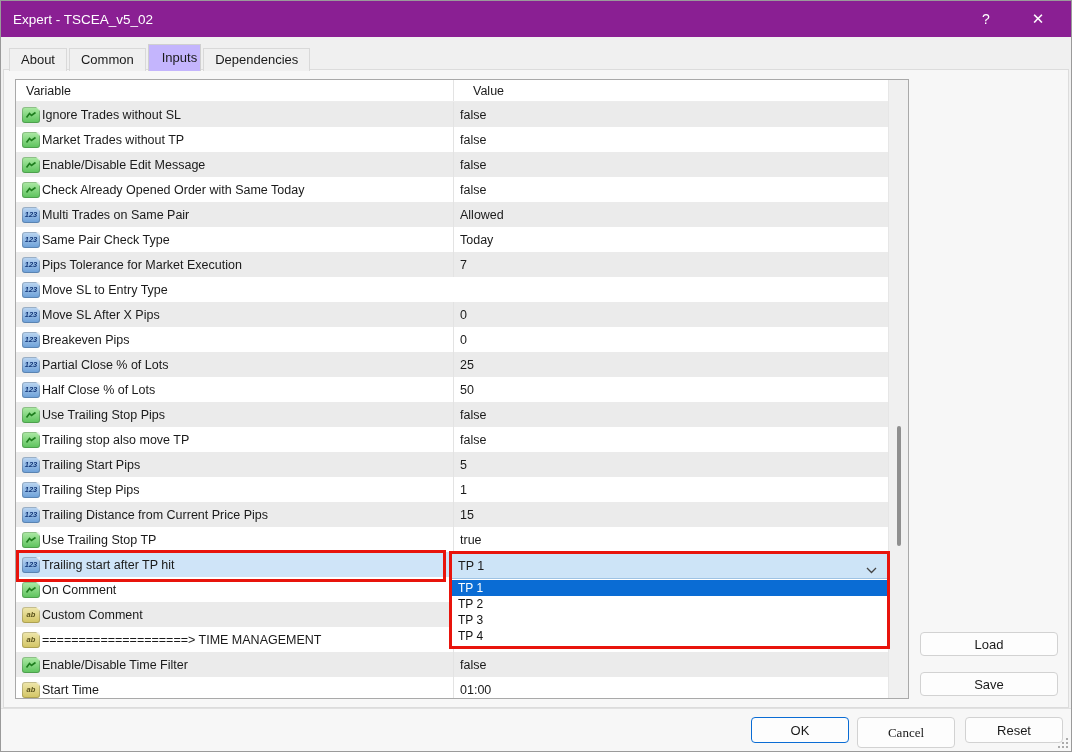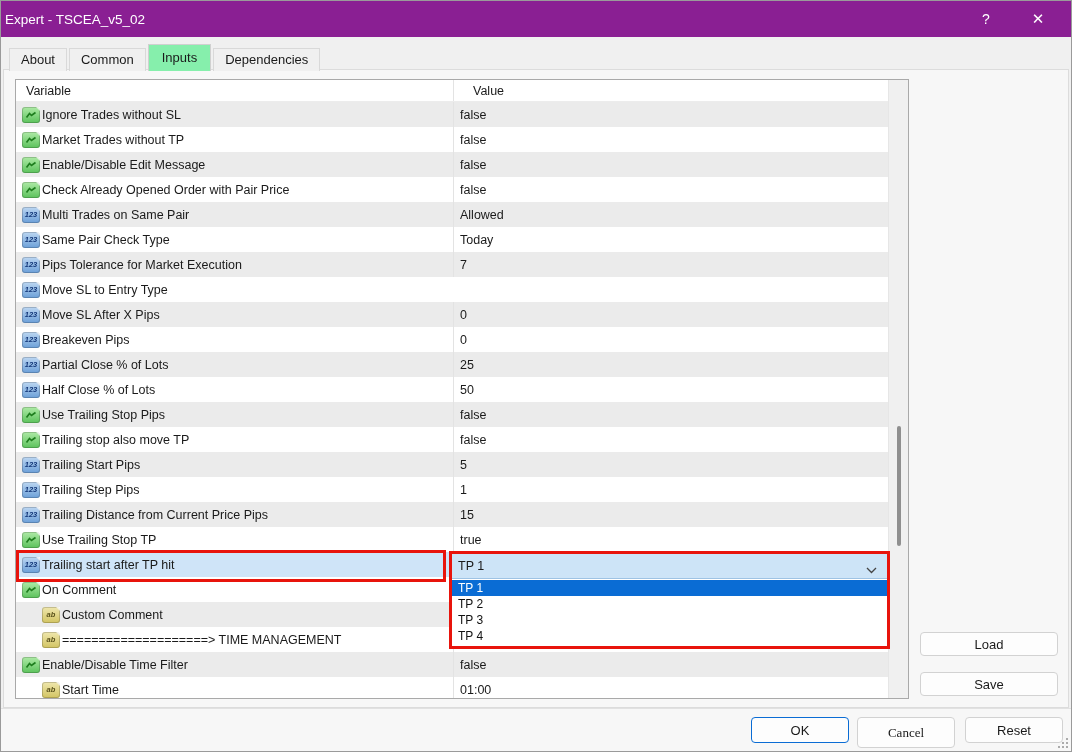--- a/index.html
+++ b/index.html
@@ -9,40 +9,40 @@
   .window {
     position:relative; width:1072px; height:752px;
     background:#f0f0f0; overflow:hidden;
     border:1px solid #9a9a9a;
   }
 
   
   .titlebar {
     position:absolute; left:0; top:0; width:100%; height:36px;
     background:var(--titlebar); color:#fff;
-    display:flex; align-items:center; padding-left:4px;
+    display:flex; align-items:center; padding-left:12px;
     font-size:13.5px;
   }
   .tb-btn {
     position:absolute; top:0; height:36px; width:46px;
     display:flex; align-items:center; justify-content:center;
     color:#fff; font-size:14px; cursor:pointer;
   }
   .tb-help { right:62px; }
   .tb-close { right:10px; font-size:15px; }
 
   
   .tabstrip { position:absolute; left:8px; top:47px; display:flex; align-items:flex-end; z-index:3; }
   .tab {
     background:#f0f0f0; border:1px solid #d9d9d9; border-bottom:none;
     padding:3px 11px 4px 11px; font-size:13px; color:#1a1a1a;
     margin-right:2px; cursor:pointer; position:relative; top:0;
   }
   .tab.active {
-    background:#86efac; padding:5px 13px 6px 13px; margin-top:-4px;
+    background:#c4b5fd; padding:5px 3px 6px 13px; margin-top:-4px;
     border-color:#d0d0d0; z-index:4;
   }
 
   
   .tab-page {
     position:absolute; left:2px; right:2px; top:68px; height:639px;
     background:#f7f7f7; border:1px solid #dcdcdc;
   }
 
   
@@ -65,21 +65,21 @@
 
   
   .ic { width:18px; height:16px; border-radius:3px; flex:0 0 auto;
         display:flex; align-items:center; justify-content:center;
         font-size:7.5px; font-weight:bold; font-style:italic; position:relative;
         box-shadow: inset 0 0 0 1px rgba(0,0,0,0.18); }
   .ic::after { content:''; position:absolute; top:0; right:0;
         border-top:4px solid rgba(255,255,255,0.75); border-left:4px solid transparent; }
   .ic-bool { background:linear-gradient(#aeeaa6,#5cc25c); }
   .ic-num  { background:linear-gradient(#bdd7f2,#6b9fd8); color:#14387a; }
-  .ic-str  { background:linear-gradient(#efe7ae,#d2c462); color:#5a521c;margin-left:20px; }
+  .ic-str  { background:linear-gradient(#efe7ae,#d2c462); color:#5a521c; }
 
   
   .scroll-track {
     position:absolute; top:0; right:0; bottom:0; width:20px;
     background:#f0f0f0; border-left:1px solid #e6e6e6; cursor:default;
   }
   .scroll-thumb {
     position:absolute; left:8px; width:4px; top:346px; height:120px;
     background:#8f8f8f; border-radius:2px; cursor:pointer;
   }
@@ -196,21 +196,21 @@
   </div>
 
   <div class="row">
     <div class="cell-var">
       <span class="ic ic-bool">
         <svg width="12" height="10" viewBox="0 0 12 10">
                 <polyline points="1.5,7.5 4.5,3.5 6.5,5.5 10.5,2.5" fill="none" stroke="#1e7d1e" stroke-width="1.7"></polyline>
               </svg>
       </span>
 
-      <span class="var-label">Check Already Opened Order with Pair Price</span>
+      <span class="var-label">Check Already Opened Order with Same Today</span>
     </div>
     <div class="cell-val">
       <span class="val-label">false</span>
     </div>
   </div>
 
   <div class="row odd">
     <div class="cell-var">
 
       <span class="ic ic-num">123</span>

